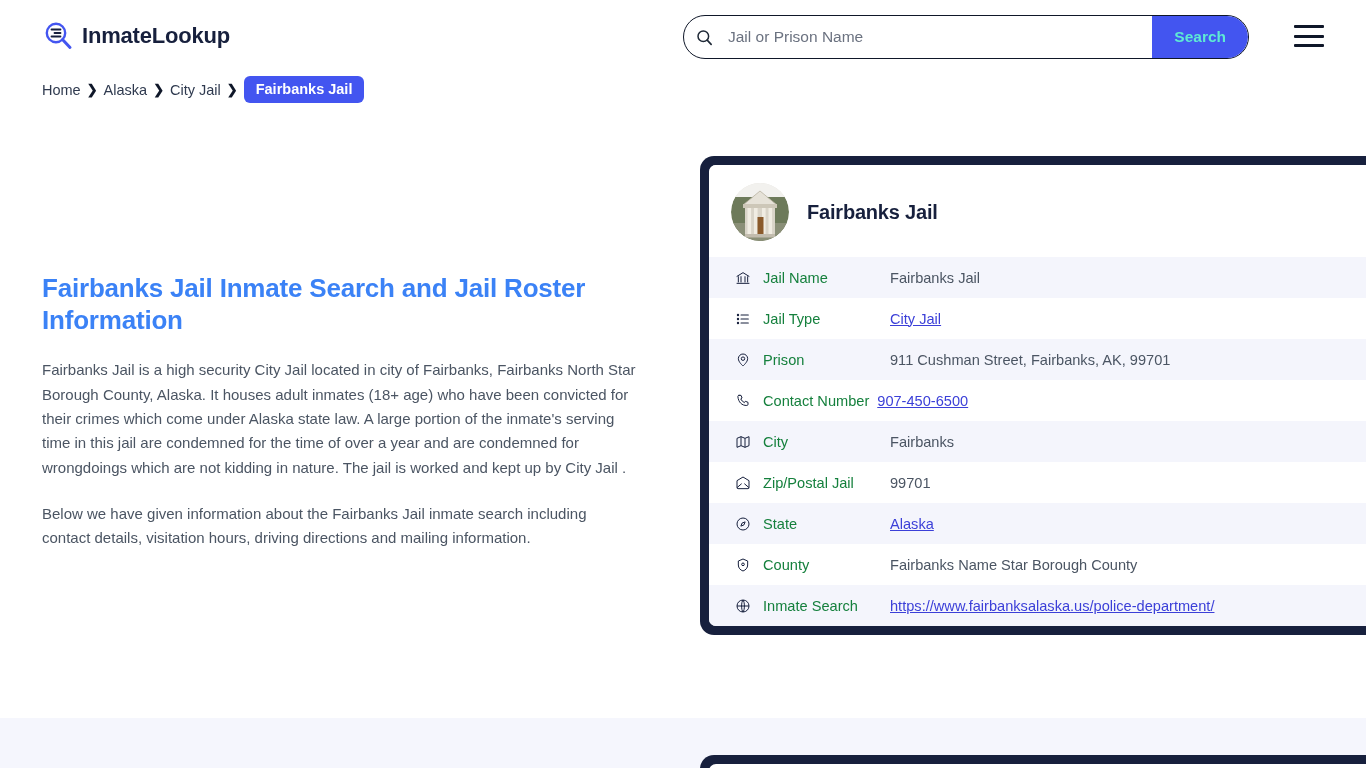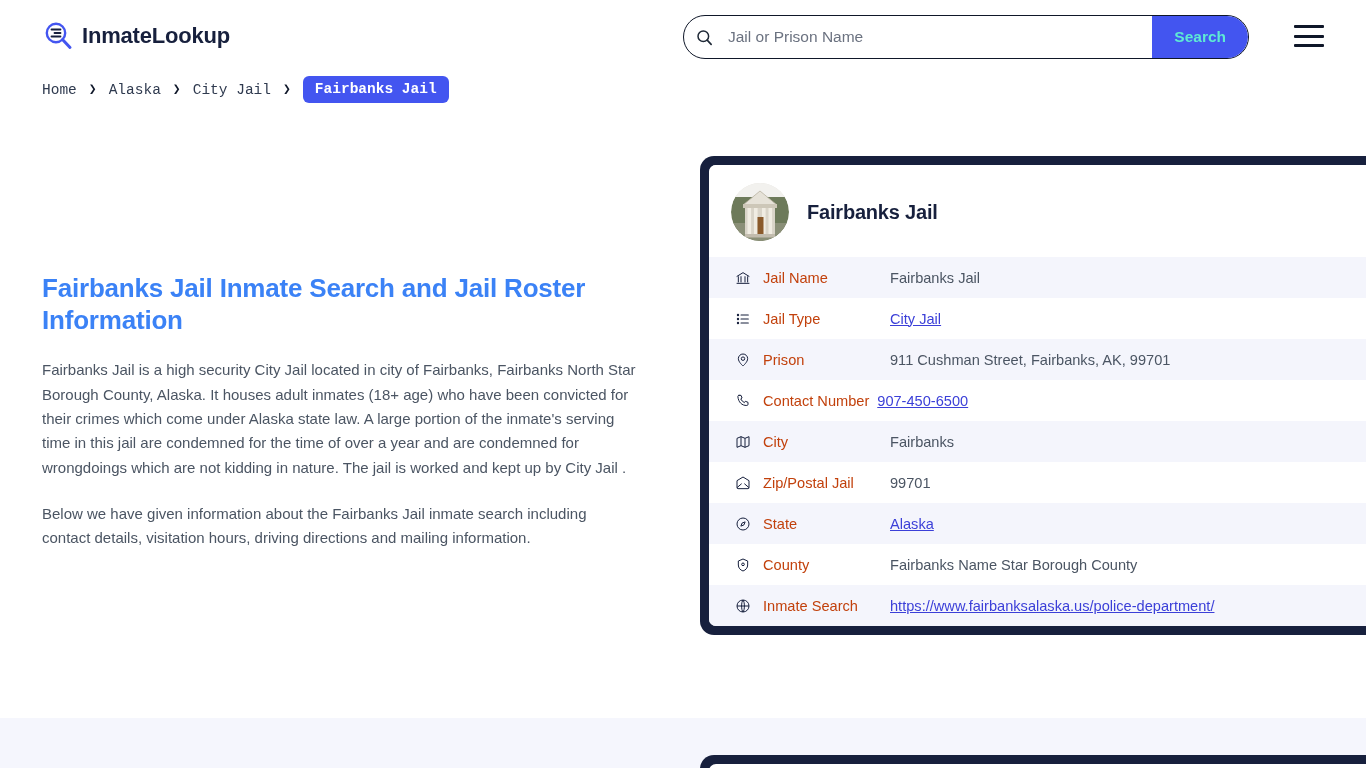--- a/index.html
+++ b/index.html
@@ -58,23 +58,22 @@
   .hamburger {
     position: absolute; right: 42px; top: 25px;
     width: 30px; height: 22px; cursor: pointer;
     display: flex; flex-direction: column; justify-content: space-between;
   }
   .hamburger span { display:block; width:100%; height:3px; background:#0f1729; border-radius:1px; }
 
   
   .breadcrumb {
     position: absolute; left: 42px; top: 76px;
-    display: flex; align-items: center; gap: 12px;
+    display: flex; align-items: center; gap: 6px;
     font-size: 14.5px;
-    font-family: Liberation Mono, monospace;
   }
   .crumb { color: #2f3a4f; text-decoration: none; }
   .crumb-sep { color: #0f1729; font-size: 13px; font-weight: 700; line-height:1; }
   .crumb-current {
     background: #4355f0; color: #ffffff;
     font-weight: 700; font-size: 14.5px;
     border-radius: 6px; padding: 5px 12px 6px;
   }
 
   
@@ -113,21 +112,21 @@
   .card-title { font-size: 20px; font-weight: 700; color: #17203d; letter-spacing:-0.2px; }
 
   .row {
     display: flex; align-items: center;
     height: 41px; padding: 0 0 0 26px;
     font-size: 14.6px;
   }
   .row.alt { background: #f4f5fc; }
   .row.plain { background: #ffffff; }
   .row-icon { flex: 0 0 28px; display:flex; align-items:center; color:#17203d; }
-  .row-label { color: #c2410c; white-space: nowrap; padding-right: 8px; }
+  .row-label { color: #15803d; white-space: nowrap; padding-right: 8px; }
   .row-label.fixed { flex: 0 0 127px; }
   .row-value { color: #4b5563; white-space: nowrap; }
   .row-value a, a.link { color: #3b3fd8; text-decoration: underline; }
 
   
   .bottom-band {
     position: absolute; left: 0; top: 718px; width: 1366px; height: 50px;
     background: #f5f6fd;
   }
   .bottom-card {

